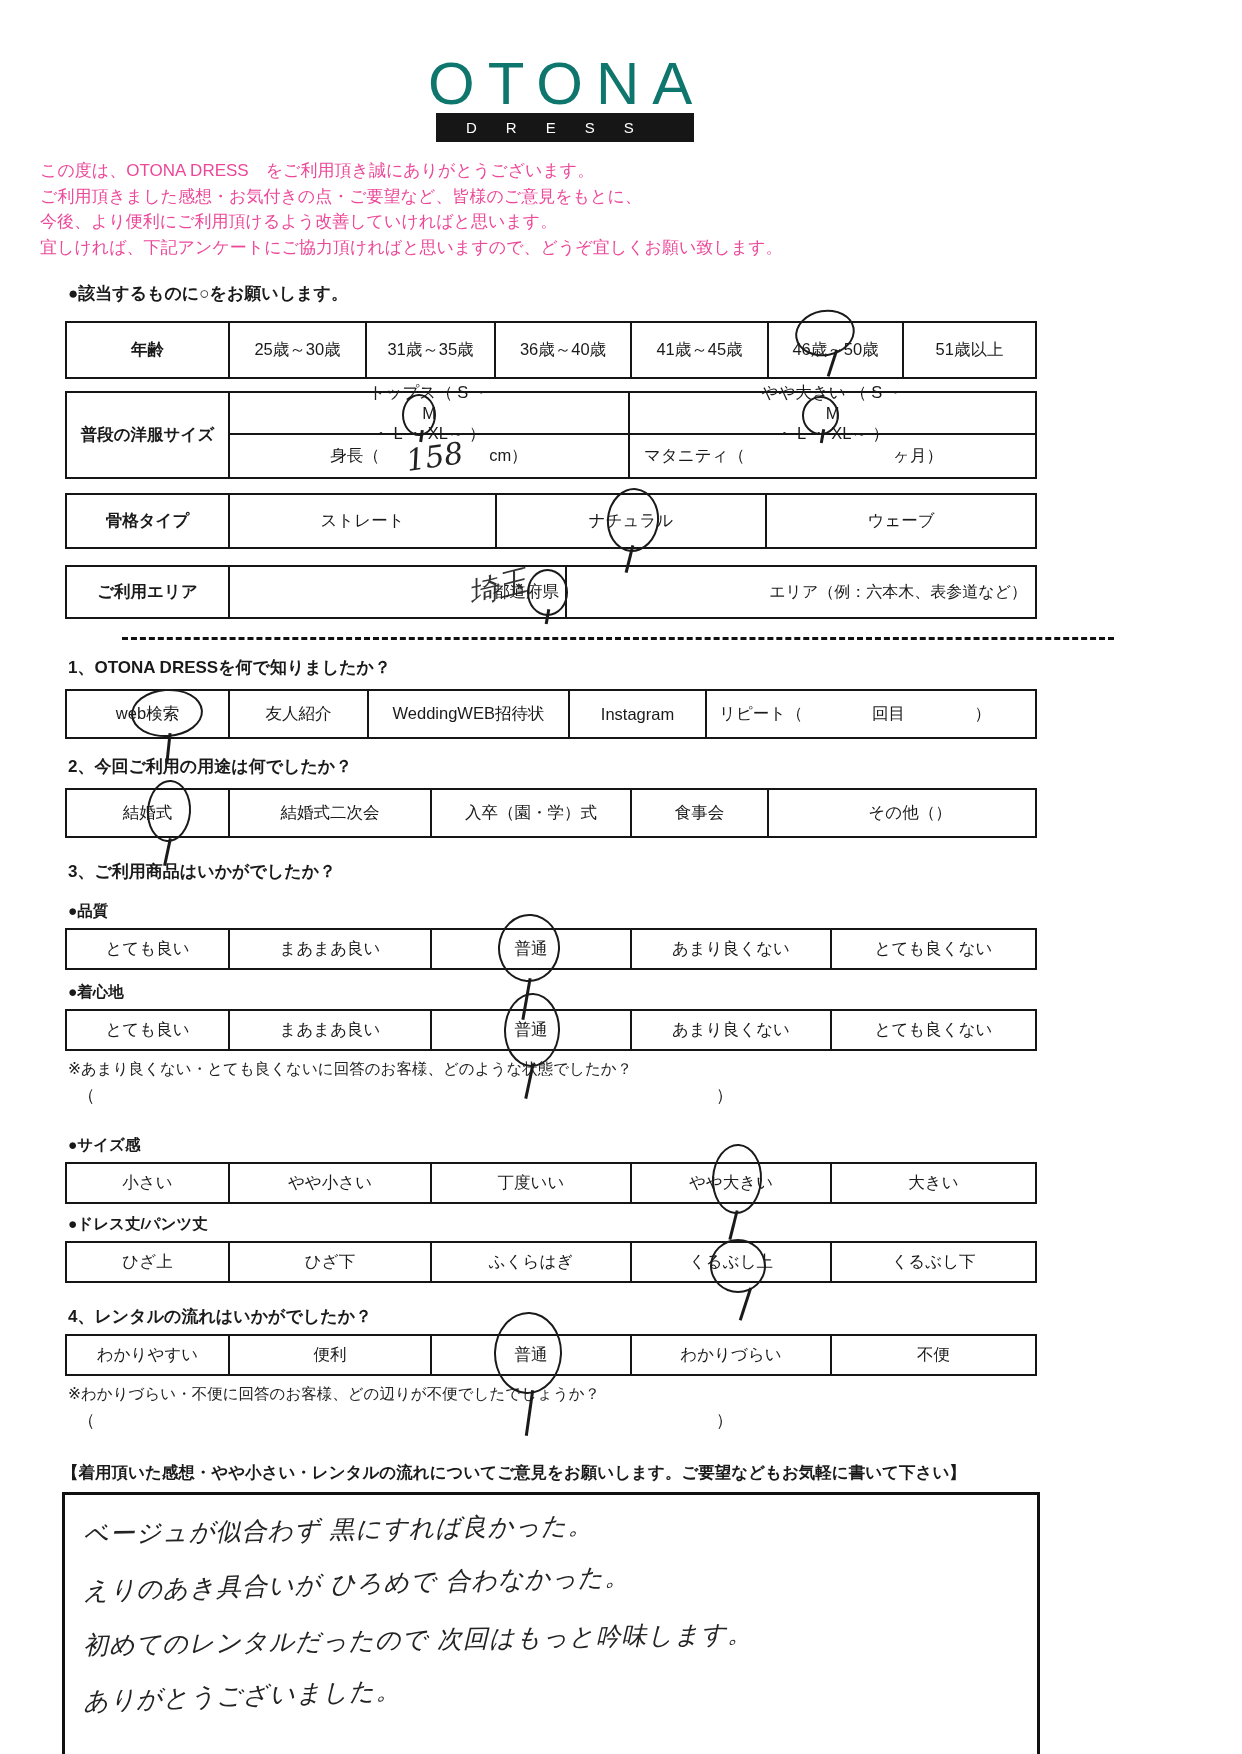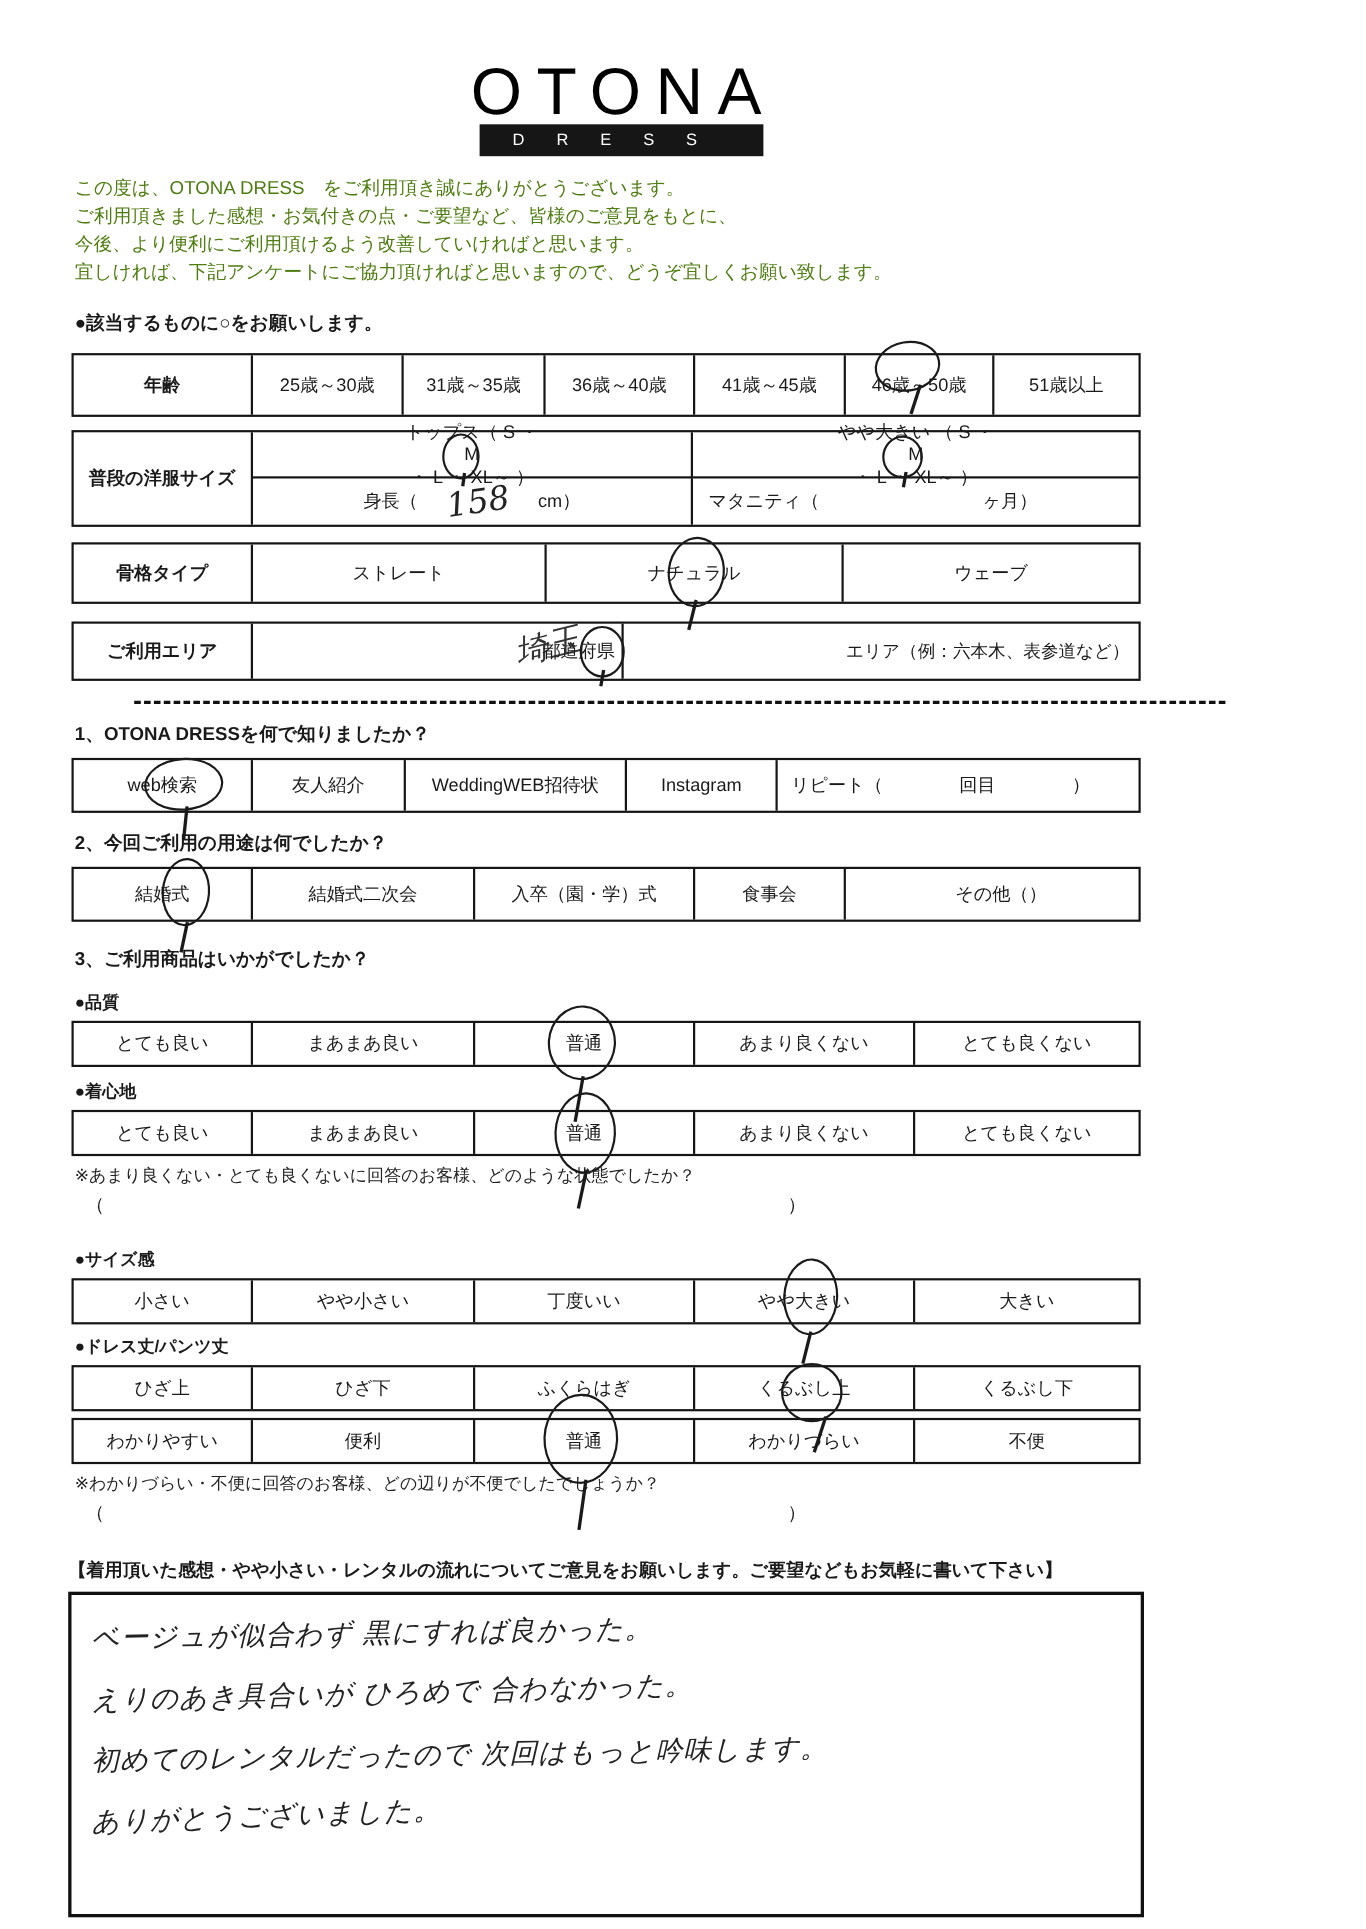--- a/index.html
+++ b/index.html
@@ -4,25 +4,25 @@
 <style>
   html,body{margin:0;padding:0;}
   body{
     width:1242px;height:1754px;background:#fff;color:#1a1a1a;
     font-family:"Liberation Sans","DejaVu Sans",sans-serif;
     position:relative;overflow:hidden;
   }
   .page{padding-top:52px;}
   
   .logo{margin-left:428px;width:260px;}
-  .logo-title{font-size:60px;letter-spacing:13px;font-weight:400;line-height:1.05;color:#000000;}
+  .logo-title{font-size:60px;letter-spacing:13px;font-weight:400;line-height:1.05;color:#0f766e;}
   .logo-sub{margin-top:-2px;margin-left:8px;width:228px;height:29px;background:#161616;color:#fff;
     font-size:15px;letter-spacing:29px;padding-left:30px;display:flex;align-items:center;}
   
-  .intro{margin:16px 0 0 68px;font-size:17px;line-height:25.5px;color:#4d7c0f;}
+  .intro{margin:16px 0 0 40px;font-size:17px;line-height:25.5px;color:#ec4899;}
   .instruction{margin:22px 0 0 68px;font-size:17px;font-weight:bold;}
   
   .content{margin-left:65px;width:972px;}
   .tbl{display:grid;border:2.5px solid #151515;box-sizing:border-box;}
   .cell{border-right:2px solid #151515;display:flex;align-items:center;justify-content:center;
     font-size:16.5px;position:relative;box-sizing:border-box;}
   .cell.last{border-right:none;}
   .hdr{font-weight:bold;}
   .t-age{grid-template-columns:163px 137px 129px 136px 137px 135px 1fr;grid-auto-rows:54px;margin-top:16px;}
   .t-size{grid-template-columns:163px 400px 1fr;grid-template-rows:42px 42px;margin-top:12px;}
@@ -329,20 +329,21 @@
       <div class="cell">
         <span>くるぶし上</span>
         <div class="circ c-len"></div>
         <div class="tail c-len-t"></div>
       </div>
       <div class="cell last">
           <span>くるぶし下</span>
         </div>
     </div>
 
+    <div class="qtitle mt22" style="margin-left:3px;">4、レンタルの流れはいかがでしたか？</div>
     <div class="tbl t-r5">
       <div class="cell">
           <span>わかりやすい</span>
         </div>
       <div class="cell">
           <span>便利</span>
         </div>
       <div class="cell">
         <span>普通</span>
         <div class="circ c-q4"></div>

